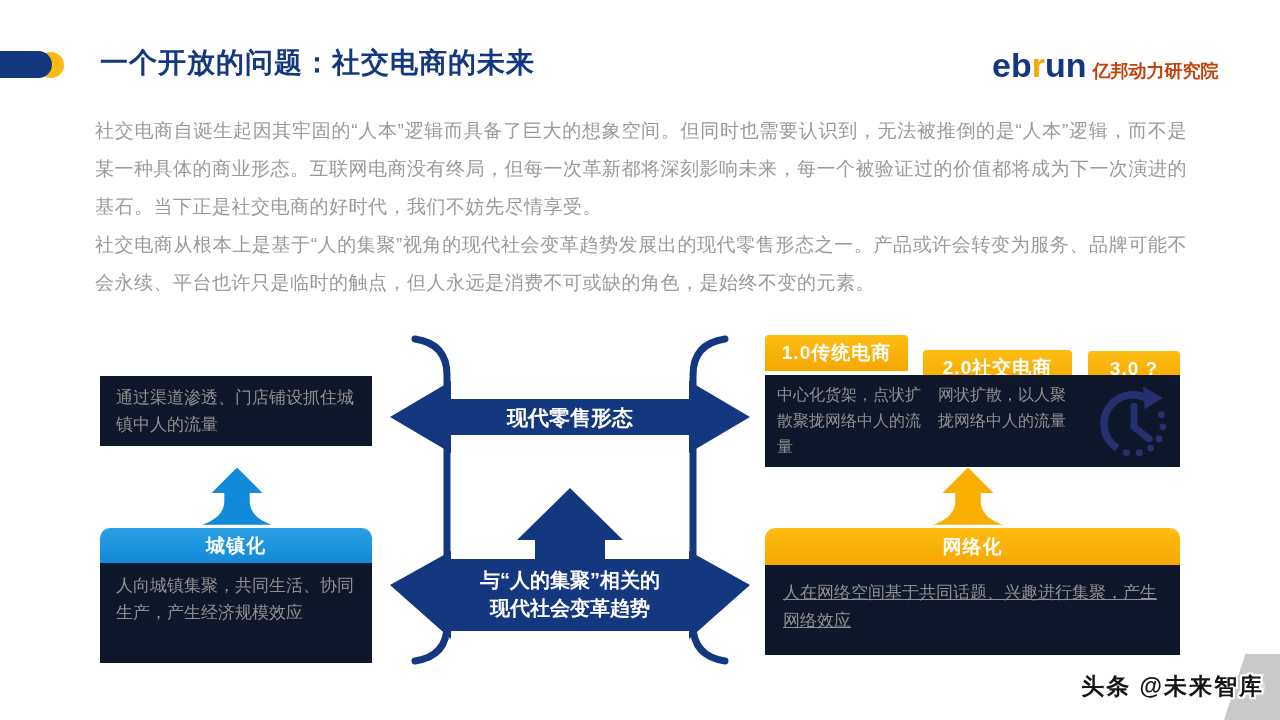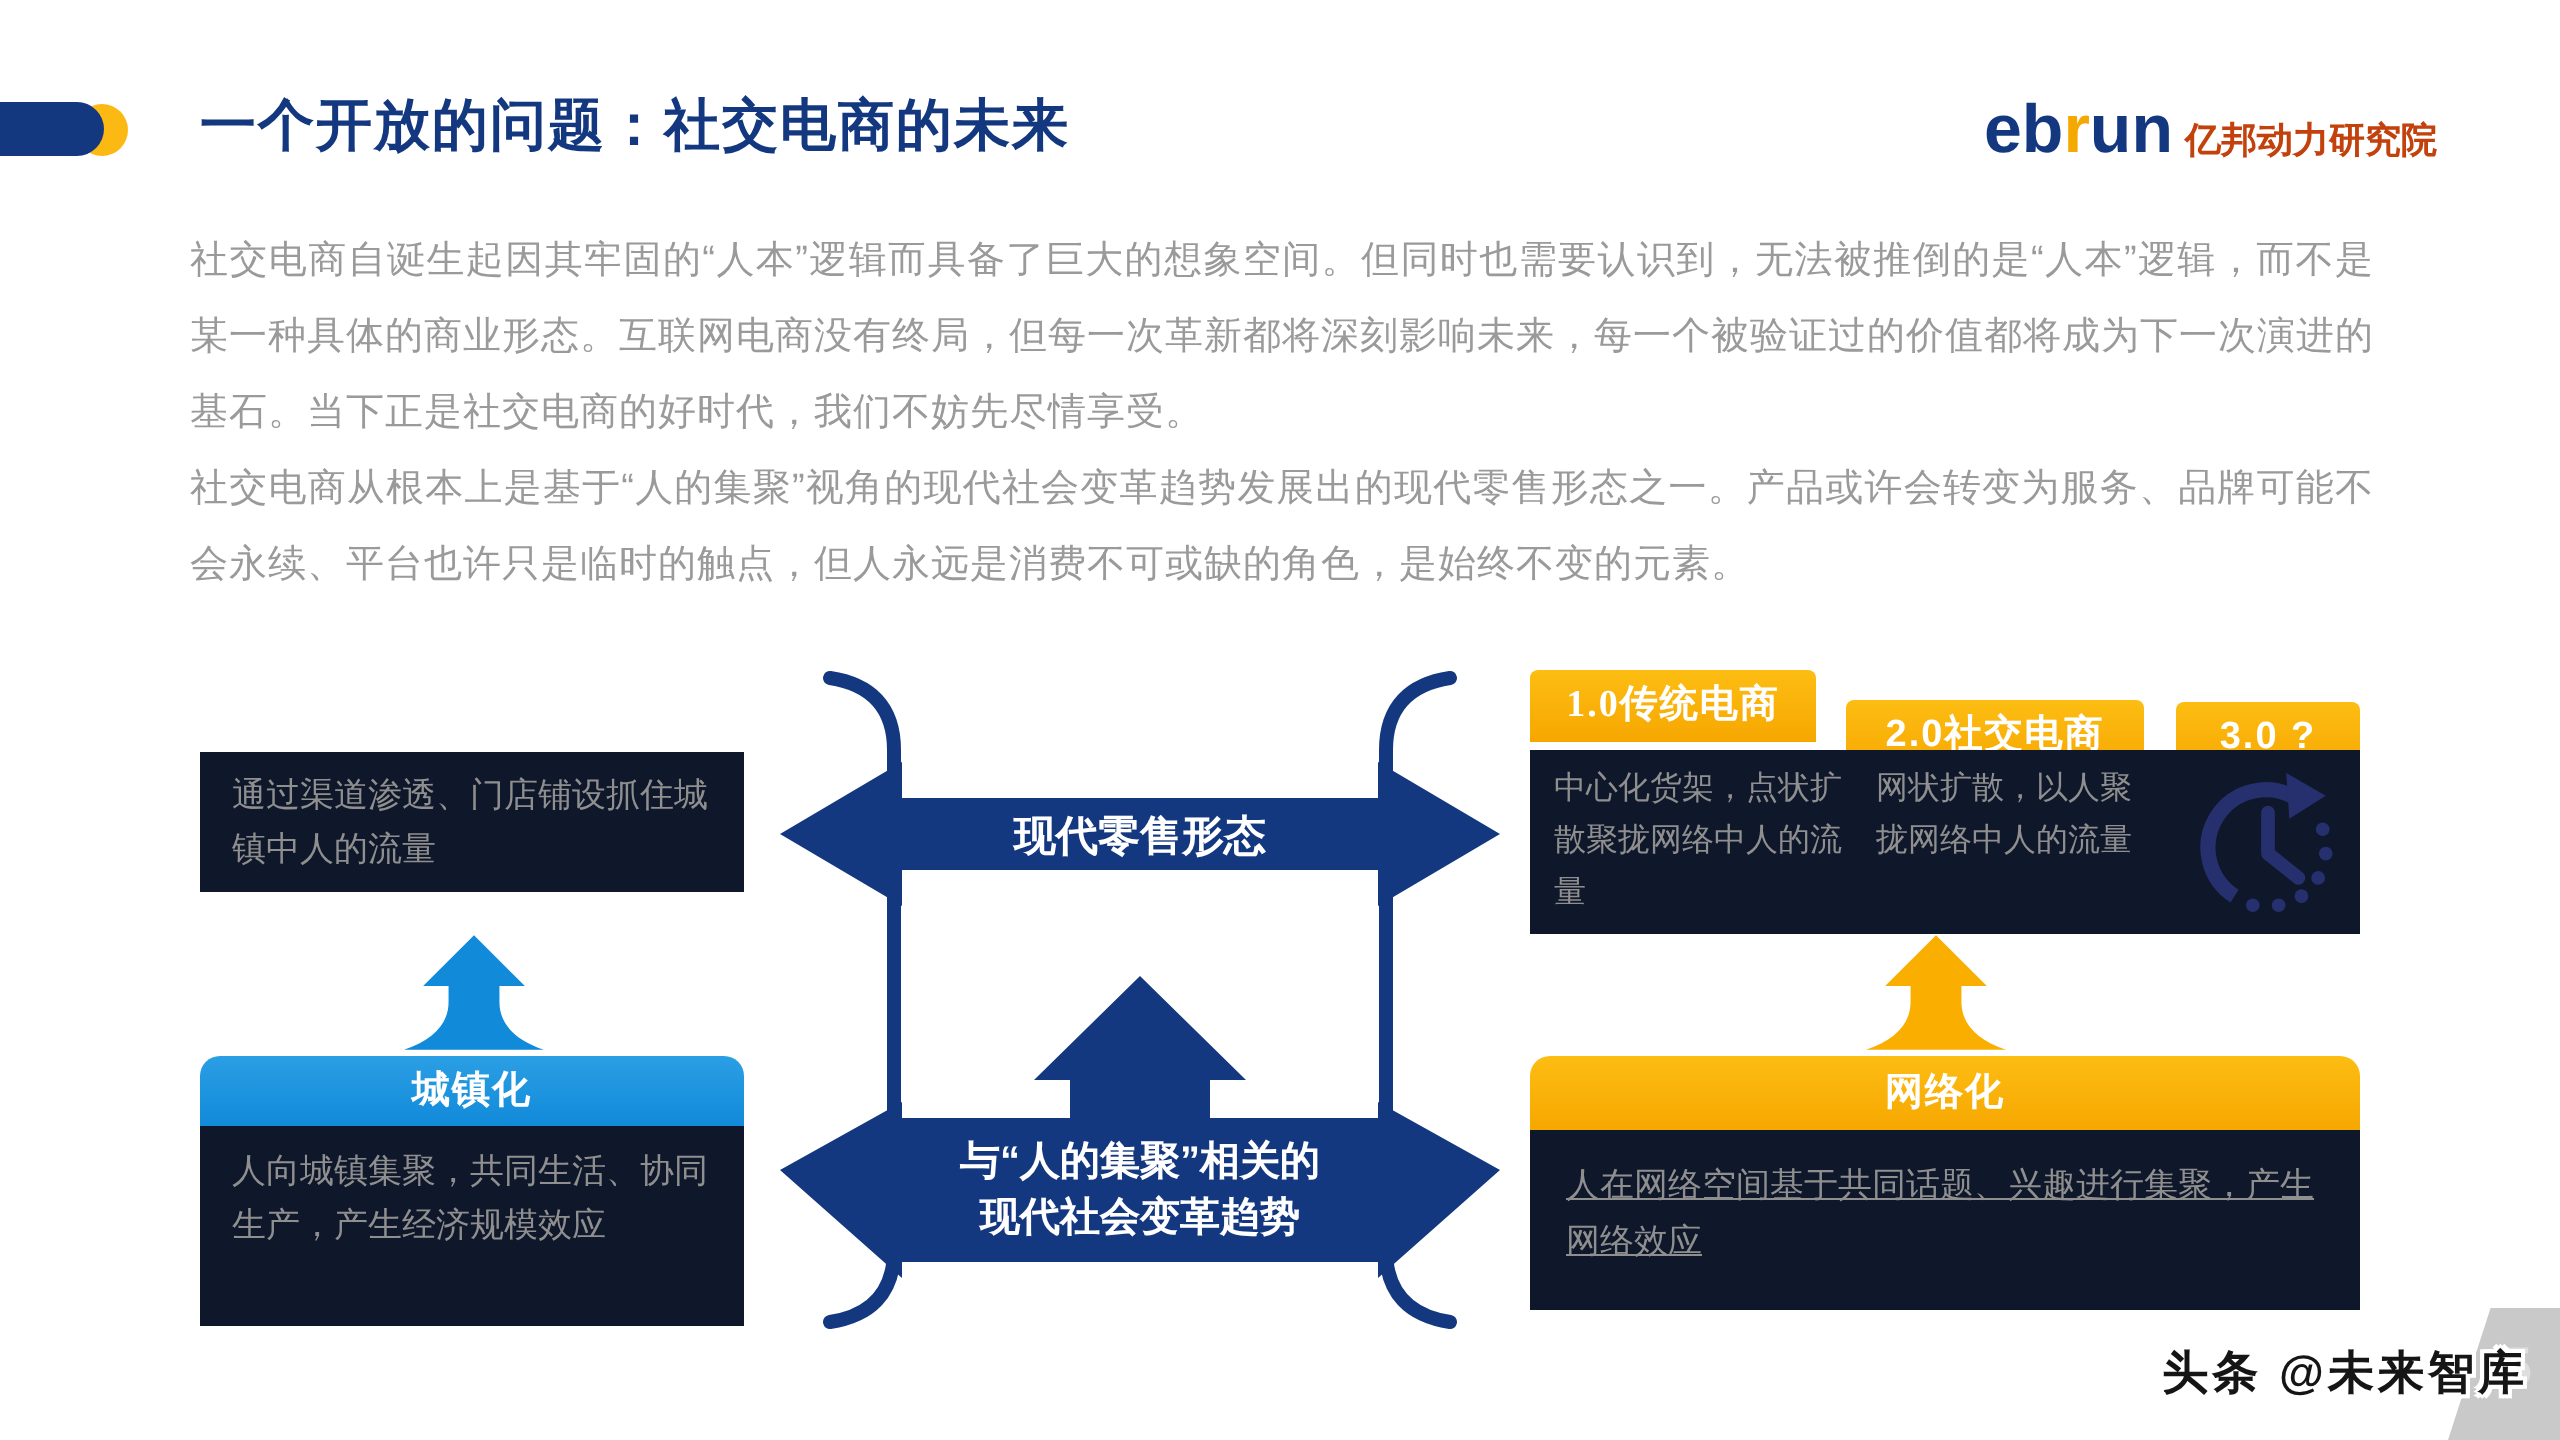--- a/index.html
+++ b/index.html
@@ -85,21 +85,21 @@
     <polygon points="5,84 66,48 66,66 304,66 304,48 365,84 304,120 304,102 66,102 66,120" fill="#14387f"></polygon>
     <text x="185" y="92" text-anchor="middle" font-size="21" font-weight="bold" fill="#ffffff">现代零售形态</text>
 
     <polygon points="185,155 238,207 220,207 220,228 150,228 150,207 132,207" fill="#14387f"></polygon>
 
     <polygon points="5,252 66,218 66,226 304,226 304,218 365,252 304,306 304,298 66,298 66,306" fill="#14387f"></polygon>
     <text x="185" y="254" text-anchor="middle" font-size="20" font-weight="bold" fill="#ffffff">与“人的集聚”相关的</text>
     <text x="185" y="282" text-anchor="middle" font-size="20" font-weight="bold" fill="#ffffff">现代社会变革趋势</text>
   </svg>
 
-  <div class="hdr orange-hdr small-round" style="left:765px; top:335px; width:143px; height:36px; line-height:36px;font-family:Liberation Serif, serif;">1.0传统电商</div>
+  <div class="hdr orange-hdr small-round" style="left:765px; top:335px; width:143px; height:36px; line-height:36px;">1.0传统电商</div>
   <div class="hdr orange-hdr small-round" style="left:923px; top:350px; width:149px; height:36px; line-height:36px;">2.0社交电商</div>
   <div class="hdr orange-hdr small-round" style="left:1088px; top:335px; width:92px; height:36px; line-height:36px;margin-top:16px;">3.0 ?</div>
 
   <div class="gray-body" style="left:765px; top:375px; width:415px; height:92px;"></div>
   <div class="gray-body" style="left:765px; top:375px; width:160px; height:92px; font-size:16px; line-height:26px; padding:7px 0 0 12px; background:transparent;">中心化货架，点状扩散聚拢网络中人的流量</div>
   <div class="gray-body" style="left:928px; top:375px; width:150px; height:92px; font-size:16px; line-height:26px; padding:7px 0 0 10px; background:transparent;">网状扩散，以人聚拢网络中人的流量</div>
 
   <svg style="position:absolute; left:1096px; top:385px;" width="76" height="76" viewBox="0 0 100 100">
     <path d="M69 19 A38 38 0 1 0 28 83" fill="none" stroke="#26306f" stroke-width="10"></path>
     <polygon points="62,2 88,17 64,32" fill="#26306f"></polygon>

